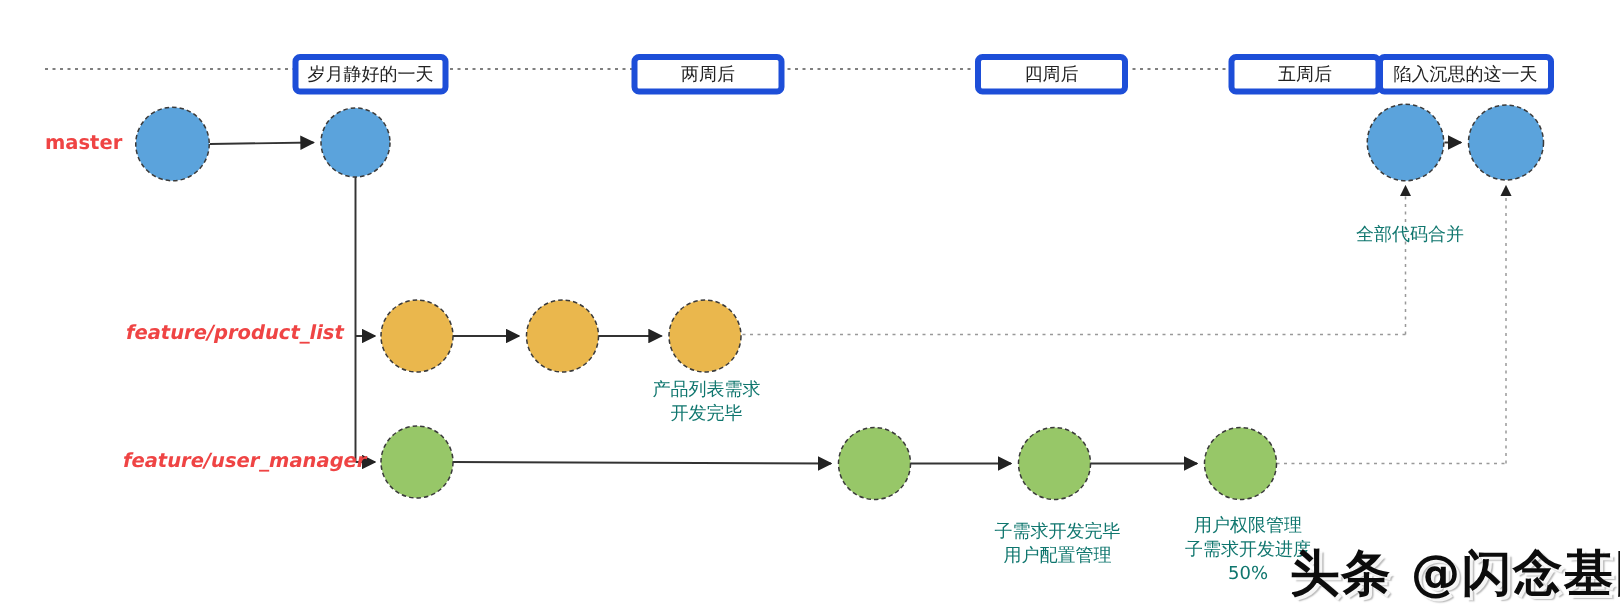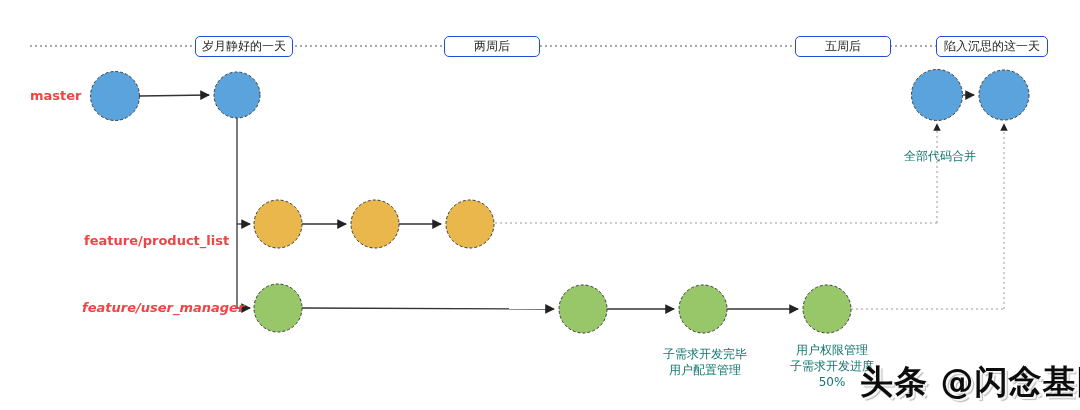--- a/index.html
+++ b/index.html
@@ -8,21 +8,21 @@
     width:1080px;height:410px;
     background:#ffffff;
     font-family:"DejaVu Sans","Liberation Sans",sans-serif;
     overflow:hidden;
   }
   #graph-svg{position:absolute;left:0;top:0;width:1080px;height:410px;}
   .timeline-label{
     position:absolute;
     top:36px;height:19px;
     background:#ffffff;
-    border:1px solid #1d4ed8;
+    border:4px solid #1d4ed8;
     border-radius:5px;
     font-size:12px;color:#222;
     line-height:19px;text-align:center;
     z-index:3;
     white-space:nowrap;
   }
   .branch-label{
     position:absolute;
     font-size:13px;font-weight:bold;color:#ef4444;
     white-space:nowrap;z-index:2;
@@ -85,28 +85,33 @@
     <circle cx="375" cy="224" r="24" stroke="#3a3a3a" stroke-width="1" stroke-dasharray="3 2" fill="#EAB74D"></circle>
     <circle cx="470" cy="224" r="24" stroke="#3a3a3a" stroke-width="1" stroke-dasharray="3 2" fill="#EAB74D"></circle>
 
     <circle cx="278" cy="308" r="24" stroke="#3a3a3a" stroke-width="1" stroke-dasharray="3 2" fill="#97C768"></circle>
     <circle cx="583" cy="309" r="24" stroke="#3a3a3a" stroke-width="1" stroke-dasharray="3 2" fill="#97C768"></circle>
     <circle cx="703" cy="309" r="24" stroke="#3a3a3a" stroke-width="1" stroke-dasharray="3 2" fill="#97C768"></circle>
     <circle cx="827" cy="309" r="24" stroke="#3a3a3a" stroke-width="1" stroke-dasharray="3 2" fill="#97C768"></circle>
   </svg>
 
   <div class="timeline-label" style="left:195px;width:96px;">岁月静好的一天</div>
-  <div class="timeline-label" style="left:444px;width:94px;">两周后</div>
-  <div class="timeline-label" style="left:795px;width:94px;font-family:Liberation Serif, serif;">五周后</div>
-  <div class="timeline-label" style="left:918px;width:110px;margin-left:18px;">陷入沉思的这一天</div>
+  <div class="timeline-label" style="left:421px;width:94px;">两周后</div>
+  <div class="timeline-label" style="left:650px;width:94px;">四周后</div>
+  <div class="timeline-label" style="left:819px;width:94px;font-family:Liberation Serif, serif;">五周后</div>
+  <div class="timeline-label" style="left:918px;width:110px;">陷入沉思的这一天</div>
 
   <div class="branch-label" style="left:30px;top:88px;">master</div>
-  <div class="branch-label" style="left:84px;top:233px;">feature/product_list</div>
+  <div class="branch-label" style="left:84px;top:215px;font-style:italic;">feature/product_list</div>
   <div class="branch-label" style="left:82px;top:300px;font-style:italic;">feature/user_manager</div>
 
+  <div class="note" style="left:410px;top:251px;width:122px;">
+    <div>产品列表需求</div>
+    <div>开发完毕</div>
+  </div>
 
   <div class="note" style="left:644px;top:346px;width:122px;">
     <div>子需求开发完毕</div>
     <div>用户配置管理</div>
   </div>
 
   <div class="note" style="left:771px;top:342px;width:122px;">
     <div>用户权限管理</div>
     <div>子需求开发进度</div>
     <div>50%</div>

